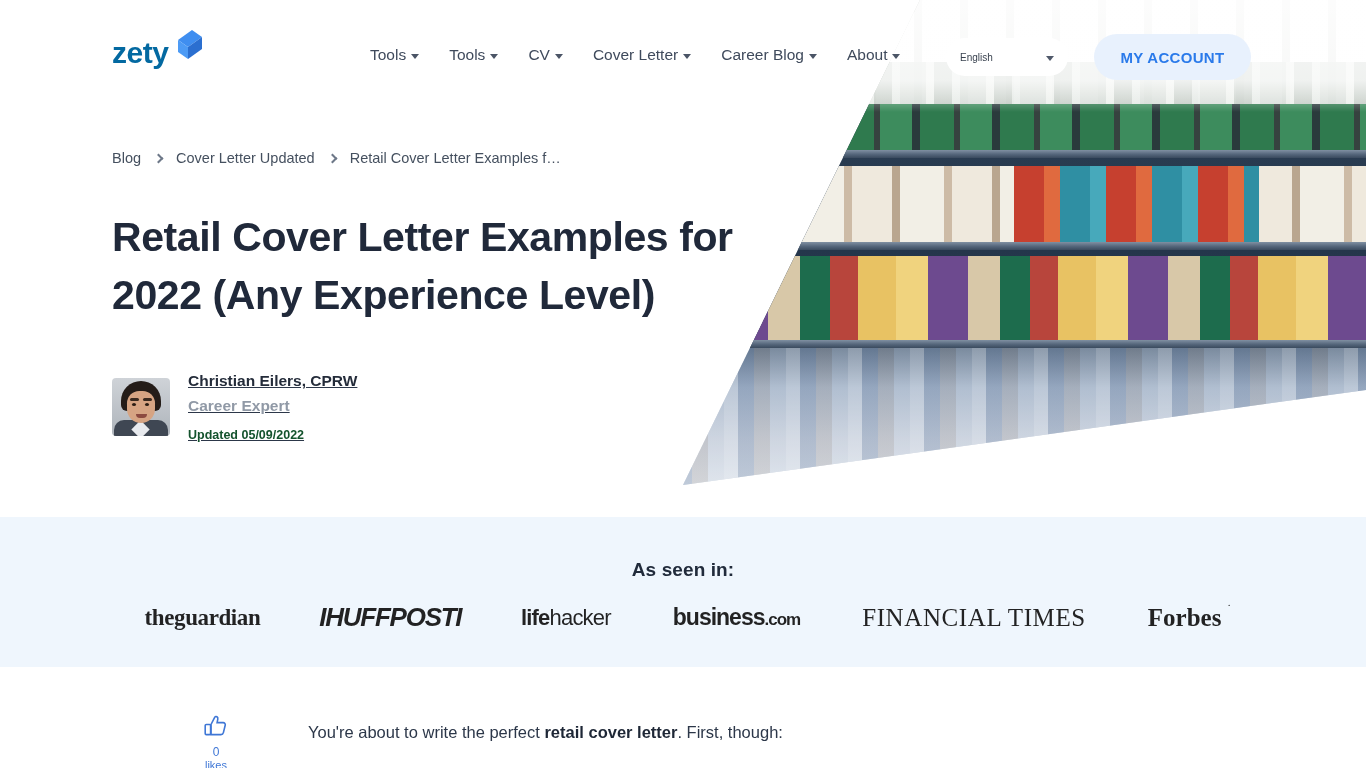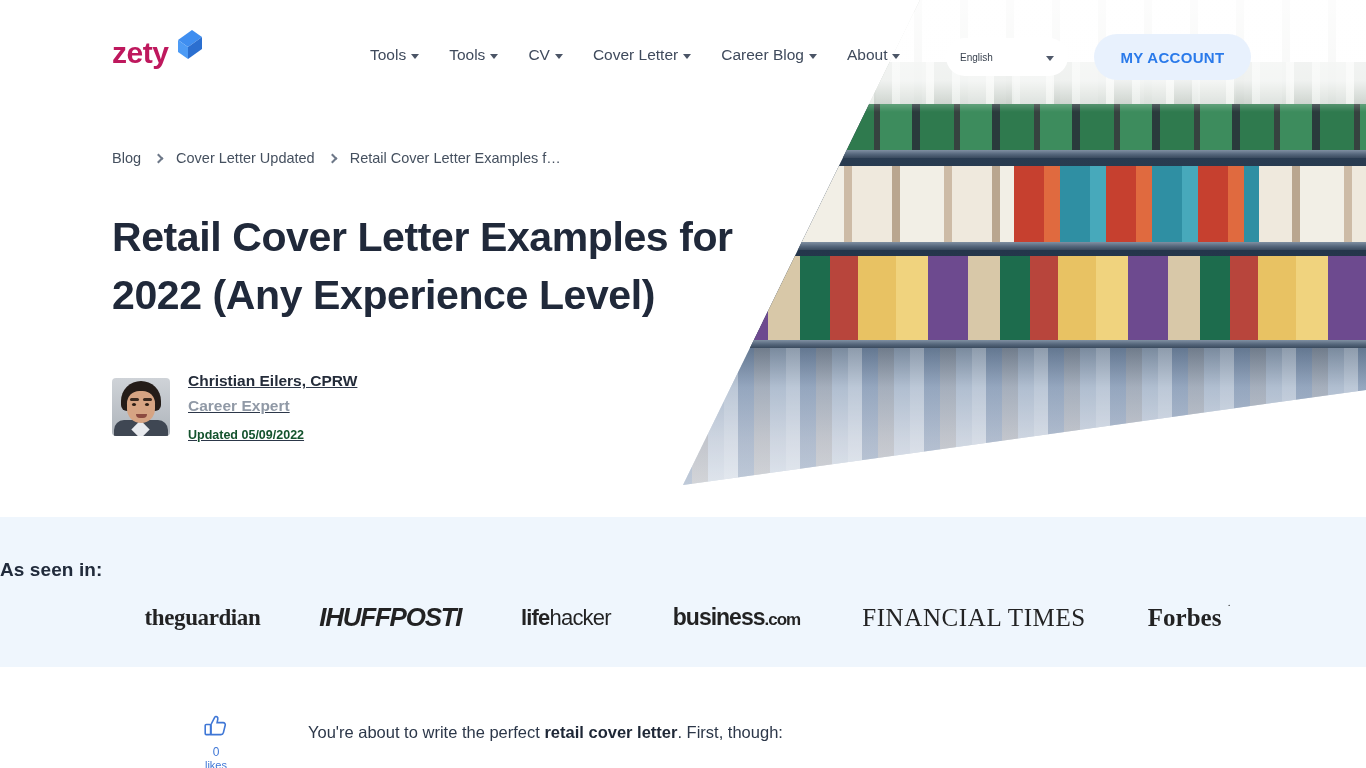--- a/index.html
+++ b/index.html
@@ -92,21 +92,21 @@
     position: absolute; left: 0; right: 0; top: 0; height: 112px;
     background: linear-gradient(rgba(255,255,255,.90), rgba(255,255,255,.74) 72%, rgba(255,255,255,.0));
   }
 
   
   .header {
     position: absolute; top: 0; left: 0; right: 0; height: 113px;
     z-index: 5; display: flex; align-items: center;
   }
   .logo { position: absolute; left: 112px; top: 38px; display: flex; align-items: flex-start; }
-  .logo-word { font-size: 30px; font-weight: 700; letter-spacing: -0.5px; color: #be185d; line-height: 1; }
+  .logo-word { font-size: 30px; font-weight: 700; letter-spacing: -0.5px; color: #0369a1; line-height: 1; }
   .logo-mark { position: relative; width: 34px; height: 34px; margin-left: 4px; margin-top: -10px; }
   .nav { position: absolute; left: 370px; top: 46px; display: flex; gap: 30px; }
   .nav-item {
     font-size: 15.5px; color: #3f4a5c; cursor: pointer;
     display: flex; align-items: center; gap: 5px; white-space: nowrap;
   }
   .caret {
     width: 0; height: 0; border-left: 4.5px solid transparent;
     border-right: 4.5px solid transparent; border-top: 5px solid #4b5566;
     display: inline-block; margin-top: 3px;
@@ -153,21 +153,21 @@
   .a-name { font-size: 15.5px; font-weight: 700; color: #242c3a; }
   .a-role { font-size: 15.5px; font-weight: 700; color: #9099a6; margin-top: 7px; }
   .a-upd { font-size: 12.5px; font-weight: 700; color: #14532d; margin-top: 13px; }
 
   
   .band {
     position: absolute; left: 0; top: 517px; width: 1366px; height: 150px;
     background: #eff6fd; z-index: 3;
   }
   .band-title {
-    font-size: 19px; font-weight: 700; color: #212b3b;
+    text-align: center; font-size: 19px; font-weight: 700; color: #212b3b;
     padding-top: 42px; letter-spacing: .1px;
   }
   .logos {
     display: flex; align-items: center; justify-content: center;
     gap: 62px; margin-top: 22px; color: #111;
   }
   .lg { opacity: .92; white-space: nowrap; }
   .lg-guardian { font-family: "Liberation Serif", serif; font-weight: 700; font-size: 23px; letter-spacing: -.4px; }
   .lg-huff {
     font-weight: 700; font-style: italic; font-size: 25px; letter-spacing: -1.2px;

